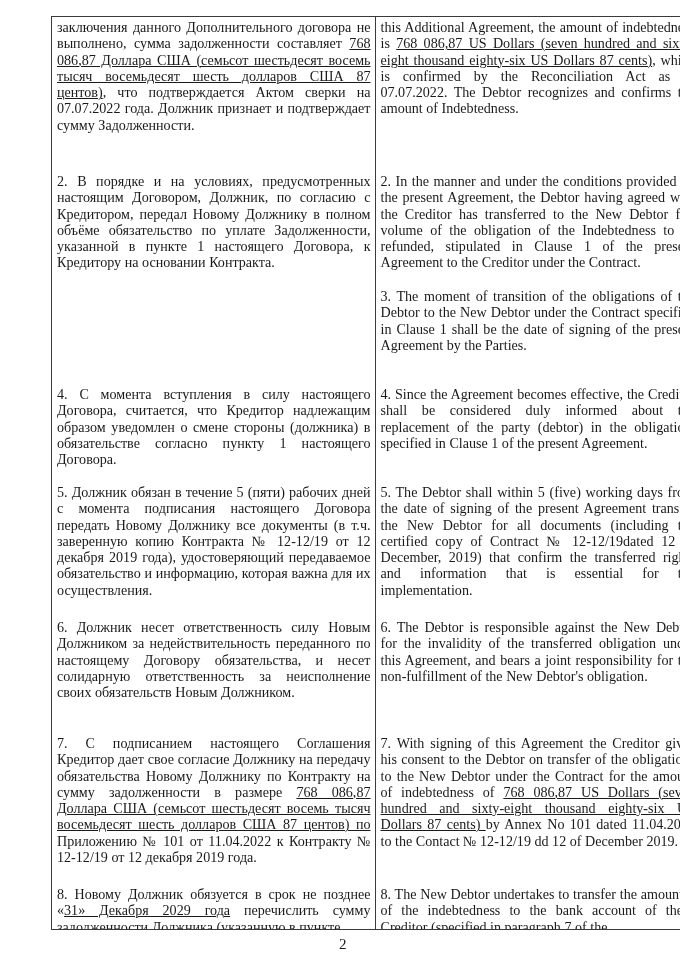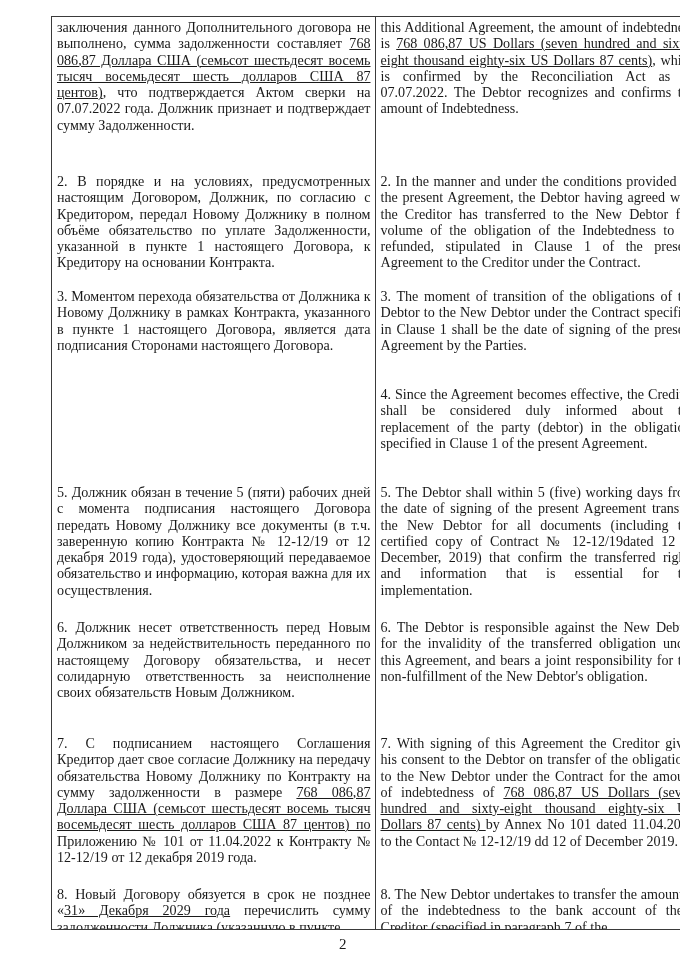--- a/index.html
+++ b/index.html
@@ -14,25 +14,25 @@
   .para u.ul { text-decoration:underline; font-weight:normal; text-decoration-thickness:1px; }
   .page-num { position:absolute; left:339px; top:936px; font-size:15px; }
 </style>
 </head>
 <body>
 
 <div class="page-table">
   <div class="col ru" style="position: relative;">
       <p class="para" style="position: absolute; left: 5px; right: 4px; top: 2px;"><span>заключения данного Дополнительного договора не выполнено, сумма задолженности составляет </span><u class="ul">768 086,87 Доллара США (семьсот шестьдесят восемь тысяч восемьдесят шесть долларов США 87 центов)</u><span>, что подтверждается Актом сверки на 07.07.2022 года. </span><b>Должник</b><span> признает и подтверждает сумму Задолженности.</span></p>
       <p class="para" style="position: absolute; left: 5px; right: 4px; top: 156px;"><span>2. В порядке и на условиях, предусмотренных настоящим Договором, </span><b>Должник</b><span>, по согласию с </span><b>Кредитором,</b><span> передал </span><b>Новому Должнику</b><span> в полном объёме обязательство по уплате Задолженности, указанной в пункте 1 настоящего Договора, к </span><b>Кредитору</b><span> на основании Контракта.</span></p>
-      <p class="para" style="position: absolute; left: 5px; right: 4px; top: 271px;"><span>3. Моментом перехода обязательства от </span><b>Должника</b><span> к </span><b>Новому Должнику</b><span> в рамках Контракта, указанного в пункте 1 настоящего Договора, является дата подписания Сторонами настоящего Договора.</span></p>
+      <p class="para" style="position: absolute; left: 5px; right: 4px; top: 369px;"><span>4. С момента вступления в силу настоящего Договора, считается, что </span><b>Кредитор</b><span> надлежащим образом уведомлен о смене стороны (должника) в обязательстве согласно пункту 1 настоящего Договора.</span></p>
       <p class="para" style="position: absolute; left: 5px; right: 4px; top: 467px;"><span>5. </span><b>Должник</b><span> обязан в течение 5 (пяти) рабочих дней с момента подписания настоящего Договора передать </span><b>Новому Должнику</b><span> все документы (в т.ч.  заверенную копию Контракта № 12-12/19 от 12 декабря 2019 года), удостоверяющий передаваемое обязательство и информацию, которая важна для их осуществления.</span></p>
-      <p class="para" style="position: absolute; left: 5px; right: 4px; top: 602px;"><span>6. </span><b>Должник</b><span> несет ответственность перед </span><b>Новым Должником</b><span> за недействительность переданного по настоящему Договору обязательства, и несет солидарную ответственность за неисполнение своих обязательств </span><b>Новым Должником</b><span>.</span></p>
+      <p class="para" style="position: absolute; left: 5px; right: 4px; top: 602px;"><span>6. </span><b>Должник</b><span> несет ответственность силу </span><b>Новым Должником</b><span> за недействительность переданного по настоящему Договору обязательства, и несет солидарную ответственность за неисполнение своих обязательств </span><b>Новым Должником</b><span>.</span></p>
       <p class="para" style="position: absolute; left: 5px; right: 4px; top: 718px;"><span>7. С подписанием настоящего Соглашения </span><b>Кредитор</b><span> дает свое согласие </span><b>Должнику</b><span> на передачу обязательства </span><b>Новому Должнику</b><span> по Контракту на сумму задолженности в размере </span><u class="ul">768 086,87 Доллара США (семьсот шестьдесят восемь тысяч восемьдесят шесть долларов США 87 центов) по </u><span>Приложению № 101 от 11.04.2022 к Контракту № 12-12/19 от 12 декабря 2019 года.</span></p>
-      <p class="para" style="position: absolute; left: 5px; right: 4px; top: 869px;"><span>8. </span><b>Новый Договору</b><span> обязуется в срок не позднее «</span><u class="ul">31» Декабря 2029 года</u><span> перечислить сумму задолженности </span><b>Должника</b><span> (указанную в пункте</span></p>
+      <p class="para" style="position: absolute; left: 5px; right: 4px; top: 869px;"><span>8. </span><b>Новому Должник</b><span> обязуется в срок не позднее «</span><u class="ul">31» Декабря 2029 года</u><span> перечислить сумму задолженности </span><b>Должника</b><span> (указанную в пункте</span></p>
     </div>
   <div class="col en" style="position: relative;">
       <p class="para" style="position: absolute; left: 5px; right: 4px; top: 2px;"><span>this Additional Agreement, the amount of indebtedness is </span><u class="ul">768 086,87 US Dollars (seven hundred and sixty-eight thousand eighty-six US Dollars 87 cents)</u><span>, which is confirmed by the Reconciliation Act as of 07.07.2022.  </span><b>The Debtor</b><span> recognizes and confirms the amount of Indebtedness.</span></p>
       <p class="para" style="position: absolute; left: 5px; right: 4px; top: 156px;"><span>2. In the manner and under the conditions provided by the present Agreement, </span><b>the Debtor</b><span> having agreed with the </span><b>Creditor</b><span> has transferred to </span><b>the New Debtor</b><span> full volume of the obligation of the Indebtedness to be refunded, stipulated in Clause 1 of the present Agreement to </span><b>the Creditor</b><span> under the Contract.</span></p>
       <p class="para" style="position: absolute; left: 5px; right: 4px; top: 271px;"><span>3. The moment of transition of the obligations of </span><b>the Debtor</b><span> to </span><b>the New Debtor</b><span> under the Contract specified in Clause 1 shall be the date of signing of the present Agreement by the Parties.</span></p>
       <p class="para" style="position: absolute; left: 5px; right: 4px; top: 369px;"><span>4. Since the Agreement becomes effective, </span><b>the Creditor</b><span> shall be considered duly informed about the replacement of the party (debtor) in the obligation, specified in Clause 1 of the present Agreement.</span></p>
       <p class="para" style="position: absolute; left: 5px; right: 4px; top: 467px;"><span>5. </span><b>The Debtor</b><span> shall within 5 (five) working days from the date of signing of the present Agreement transfer </span><b>the New Debtor</b><span> for all documents (including the certified copy of Contract № 12-12/19dated 12 of December, 2019) that confirm the transferred rights and information that is essential for the implementation.</span></p>
       <p class="para" style="position: absolute; left: 5px; right: 4px; top: 602px;"><span>6. </span><b>The Debtor</b><span> is responsible against </span><b>the New Debtor</b><span> for the invalidity of the transferred obligation under this Agreement, and bears a joint responsibility for the non-fulfillment of </span><b>the New Debtor's</b><span> obligation.</span></p>
       <p class="para" style="position: absolute; left: 5px; right: 4px; top: 718px;"><span>7. With signing of this Agreement </span><b>the Creditor</b><span> gives his consent to </span><b>the Debtor</b><span> on transfer of the obligations to </span><b>the New Debtor</b><span> under the Contract for the amount of indebtedness of </span><u class="ul">768 086,87 US Dollars (seven hundred and sixty-eight thousand eighty-six US Dollars 87 cents) </u><span>by Annex No 101 dated 11.04.2022 to the Contact № 12-12/19 dd 12 of December 2019.</span></p>
       <p class="para" style="position: absolute; left: 5px; right: 16px; top: 869px;"><span>8. </span><b>The New Debtor</b><span> undertakes to transfer the amount of the indebtedness to the bank account of </span><b>the Creditor</b><span> (specified in paragraph 7 of the</span></p>

